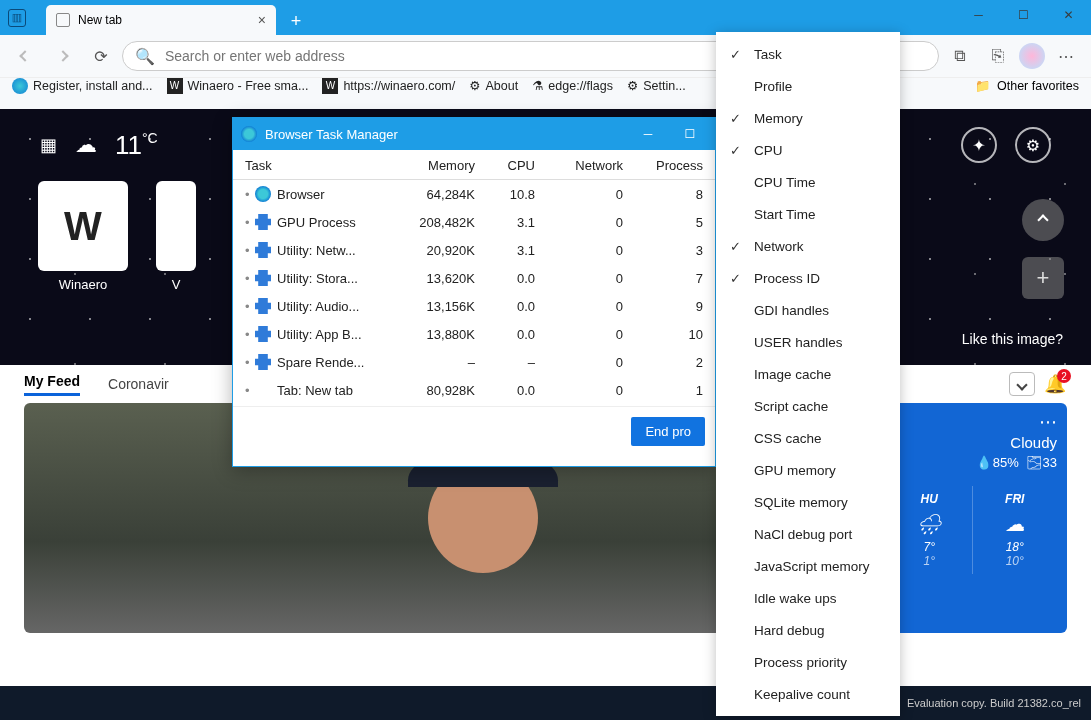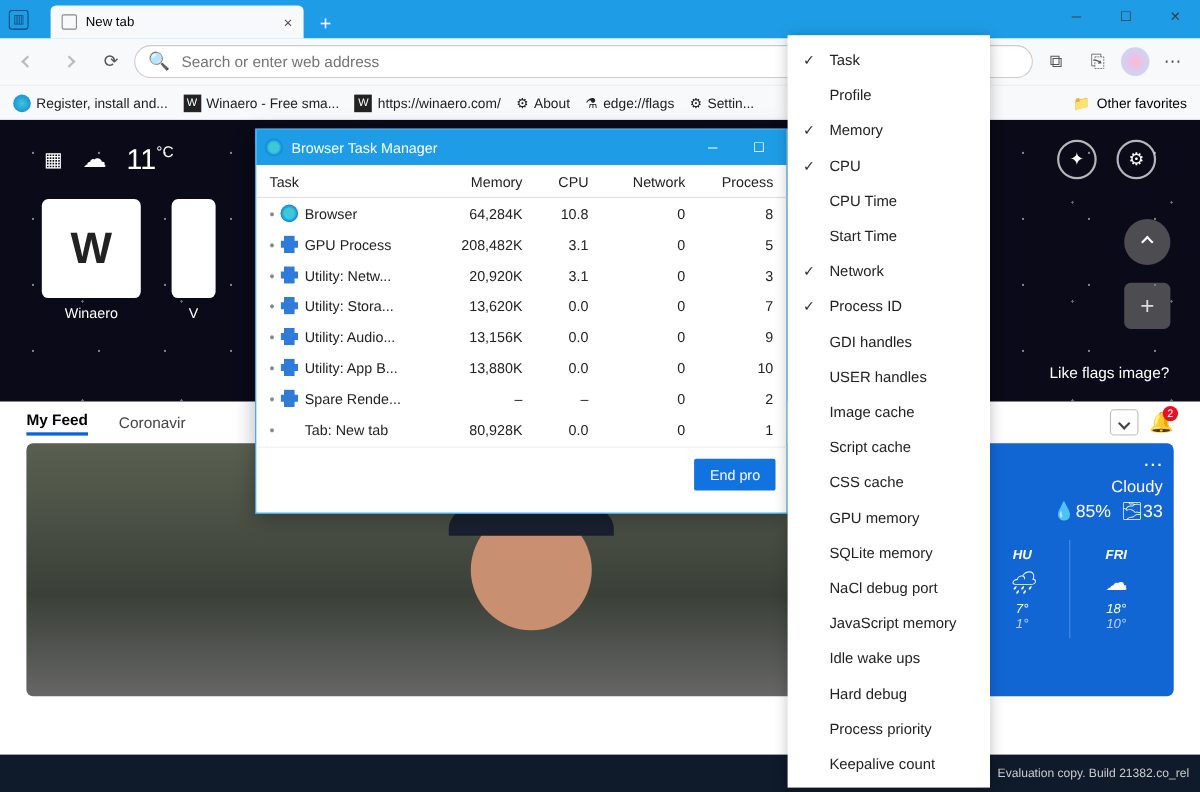--- a/index.html
+++ b/index.html
@@ -16,21 +16,21 @@
 .win-btn { width:45px; height:30px; display:flex; align-items:center; justify-content:center; color:#3a3a3a; font-size:12px; }
 
 
 .toolbar { height:42px; background:#f7f9fb; display:flex; align-items:center; padding:0 8px; gap:4px; }
 .tool-btn { width:34px; height:34px; display:flex; align-items:center; justify-content:center; color:#555; border-radius:4px; }
 .tool-btn.disabled { color:#bbb; }
 .addrbar { flex:1; height:30px; border:1px solid #ccc; border-radius:16px; display:flex; align-items:center; padding:0 12px; gap:10px; background:#fff; }
 .addrbar input { border:none; outline:none; flex:1; font-size:14px; color:#888; background:transparent; }
 
 
-.bkbar { height:32px; background:#f7f9fb; border-top:1px solid #eee; display:flex; align-items:center; padding:0 12px; font-size:12.5px; gap:14px; }
+.bkbar { height:32px; background:#f7f9fb; border-top:1px solid #eee; display:flex; align-items:flex-start; padding:0 12px; font-size:12.5px; gap:14px; }
 .bk-item { display:flex; align-items:center; gap:5px; color:#222; white-space:nowrap; }
 .bk-item .ic { width:16px; height:16px; display:inline-block; }
 .bk-right { margin-left:auto; display:flex; align-items:center; gap:6px; }
 
 
 .content { position:absolute; top:109px; left:0; right:0; bottom:0; background:#fff; }
 .sky { height:256px; background:#0a0a18; position:relative; overflow:hidden; }
 .sky::before { content:""; position:absolute; inset:0; background-image:radial-gradient(white 1px, transparent 1px), radial-gradient(#ccc 1px, transparent 1px); background-size:60px 60px, 90px 90px; background-position:0 0, 30px 30px; opacity:0.5; }
 .sky-row { position:relative; display:flex; align-items:center; height:72px; padding:0 40px; color:#fff; gap:18px; }
 .sky-icon { width:36px; height:36px; border:2px solid rgba(255,255,255,0.7); border-radius:50%; display:flex; align-items:center; justify-content:center; }
@@ -50,21 +50,21 @@
 .news { display:flex; padding:0 24px; gap:18px; }
 .news-main { flex:1; height:230px; background:linear-gradient(180deg,#5a6050 0%,#3a4038 60%,rgba(0,0,0,0.6) 100%); border-radius:6px; position:relative; display:flex; align-items:flex-end; padding:24px; color:#fff; }
 .news-main h2 { font-size:28px; font-weight:600; line-height:1.25; }
 .person { position:absolute; left:40%; top:10px; width:260px; height:200px; }
 .cap-head { width:110px; height:110px; background:#c89070; border-radius:50%; position:absolute; top:50px; left:70px; }
 .cap-brim { width:150px; height:40px; background:#1a2030; border-radius:60% 60% 0 0/100% 100% 0 0; position:absolute; top:34px; left:50px; }
 
 .weather { width:190px; background:#1266d4; border-radius:6px; color:#fff; padding:12px 10px; position:relative; height:230px; }
 .weather .more { position:absolute; top:8px; right:10px; font-size:18px; }
 .weather .cond { text-align:right; font-size:15px; margin-top:19px; }
-.weather .hum { text-align:right; font-size:16px; margin-top:4px; }
+.weather .hum { text-align:right; font-size:13px; margin-top:4px; }
 .days { display:flex; margin-top:16px; }
 .day { flex:1; text-align:center; font-size:12px; border-left:1px solid rgba(255,255,255,0.25); padding:6px 0;font-style:italic; }
 .day:first-child { border-left:none; }
 .day .dname { font-weight:600; margin-bottom:6px; }
 .day .ic { font-size:20px; margin:4px 0; }
 
 
 .taskbar { position:absolute; left:0; right:0; bottom:0; height:34px; background:#0f1a2a; color:#ccc; font-size:11px; display:flex; align-items:center; justify-content:flex-end; padding:0 10px; }
 
 
@@ -181,21 +181,21 @@
       <div class="tile">
         <div class="box" style="width:40px;"></div>
         <span>V</span>
       </div>
     </div>
     <div class="scroll-up">
         <span class="chev up"></span>
       </div>
     <div class="plus-tile">+</div>
     <div class="like-img">
-        <span>Like flags image?</span>
+        <span>Like this image?</span>
       </div>
   </div>
 
   <div class="feed-bar">
     <span class="feed-tab active">My Feed</span>
     <span class="feed-tab">Coronavir</span>
     <div class="feed-right">
       <span style="border:1px solid #bbb;border-radius:4px;padding:3px 8px;"><span class="chev down"></span></span>
       <span class="bell-badge">
         <span style="font-size:18px;">🔔</span>

